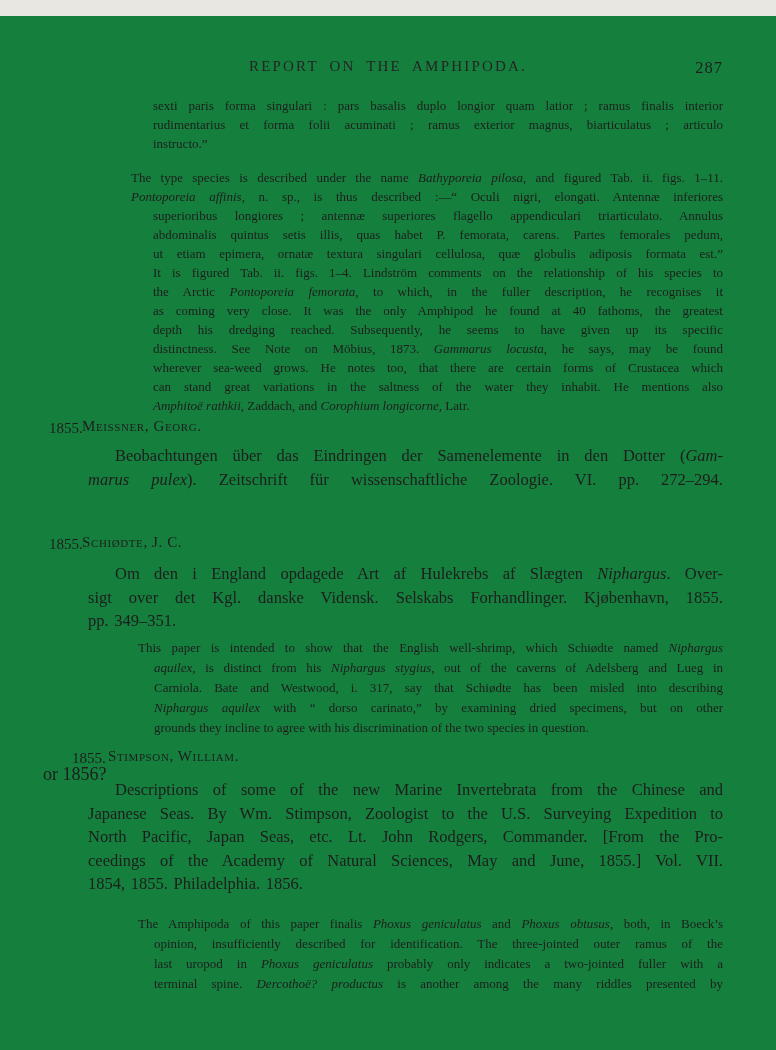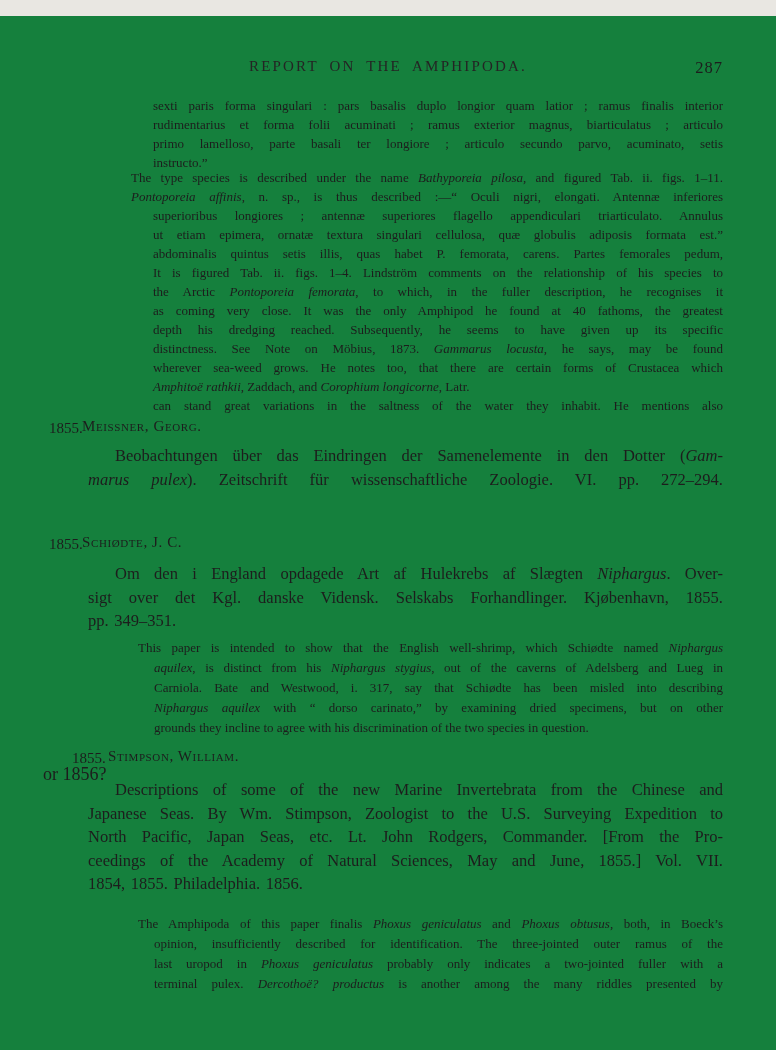--- a/index.html
+++ b/index.html
@@ -55,38 +55,37 @@
 <div class="page">
 
   <div class="runhead">
     <div class="title">REPORT ON THE AMPHIPODA.</div>
     <div class="pnum">287</div>
   </div>
 
   <div class="sp bA">
       <div class="line"><span>sexti paris forma singulari : pars basalis duplo longior quam latior ; ramus finalis interior</span></div>
       <div class="line"><span>rudimentarius et forma folii acuminati ; ramus exterior magnus, biarticulatus ; articulo</span></div>
-      <div class="line"><span>primo lamelloso, parte basali ter longiore ; articulo secundo parvo, acuminato, setis</span></div>
       <div class="line short"><span>instructo.”</span></div>
     </div>
 
   <div class="sp bB">
       <div class="line out"><span>The type species is described under the name </span><i>Bathyporeia pilosa</i><span>, and figured Tab. ii. figs. 1–11.</span></div>
       <div class="line out"><i>Pontoporeia affinis</i><span>, n. sp., is thus described :—“ Oculi nigri, elongati.  Antennæ inferiores</span></div>
       <div class="line in"><span>superioribus longiores ; antennæ superiores flagello appendiculari triarticulato.  Annulus</span></div>
+      <div class="line in"><span>abdominalis quintus setis illis, quas habet P. femorata, carens.  Partes femorales pedum,</span></div>
       <div class="line in"><span>ut etiam epimera, ornatæ textura singulari cellulosa, quæ globulis adiposis formata est.”</span></div>
-      <div class="line in"><span>abdominalis quintus setis illis, quas habet P. femorata, carens.  Partes femorales pedum,</span></div>
       <div class="line in"><span>It is figured Tab. ii. figs. 1–4.  Lindström comments on the relationship of his species to</span></div>
       <div class="line in"><span>the Arctic </span><i>Pontoporeia femorata</i><span>, to which, in the fuller description, he recognises it</span></div>
       <div class="line in"><span>as coming very close.  It was the only Amphipod he found at 40 fathoms, the greatest</span></div>
       <div class="line in"><span>depth his dredging reached.  Subsequently, he seems to have given up its specific</span></div>
       <div class="line in"><span>distinctness.  See Note on Möbius, 1873.  </span><i>Gammarus locusta</i><span>, he says, may be found</span></div>
       <div class="line in"><span>wherever sea-weed grows.  He notes too, that there are certain forms of Crustacea which</span></div>
+      <div class="line in"><span>can stand great variations in the saltness of the water they inhabit.  He mentions also</span></div>
       <div class="line in short"><i>Amphitoë rathkii</i><span>, Zaddach, and </span><i>Corophium longicorne</i><span>, Latr.</span></div>
-      <div class="line in"><span>can stand great variations in the saltness of the water they inhabit.  He mentions also</span></div>
     </div>
 
   <div class="head" id="e1-head" style="top:402px">
     <span class="year">1855.</span>
     <span class="author">Meissner, Georg.</span>
   </div>
   <div class="body" style="top:428px">
       <div class="line first"><span>Beobachtungen über das Eindringen der Samenelemente in den Dotter (</span><i>Gam-</i></div>
       <div class="line"><i>marus pulex</i><span>).  Zeitschrift für wissenschaftliche Zoologie.  VI. pp. 272–294.</span></div>
     </div>
@@ -117,16 +116,16 @@
       <div class="line first"><span>Descriptions of some of the new Marine Invertebrata from the Chinese and</span></div>
       <div class="line"><span>Japanese Seas.  By Wm. Stimpson, Zoologist to the U.S. Surveying Expedition to</span></div>
       <div class="line"><span>North Pacific, Japan Seas, etc.  Lt. John Rodgers, Commander.  [From the Pro-</span></div>
       <div class="line"><span>ceedings of the Academy of Natural Sciences, May and June, 1855.]  Vol. VII.</span></div>
       <div class="line short"><span>1854, 1855.  Philadelphia.  1856.</span></div>
     </div>
   <div class="note" style="top:898px">
       <div class="line out"><span>The Amphipoda of this paper finalis </span><i>Phoxus geniculatus</i><span> and </span><i>Phoxus obtusus</i><span>, both, in Boeck’s</span></div>
       <div class="line in"><span>opinion, insufficiently described for identification.  The three-jointed outer ramus of the</span></div>
       <div class="line in"><span>last uropod in </span><i>Phoxus geniculatus</i><span> probably only indicates a two-jointed fuller with a</span></div>
-      <div class="line in"><span>terminal pulex.  </span><i>Dercothoë? productus</i><span> is another among the many riddles presented by</span></div>
+      <div class="line in"><span>terminal spine.  </span><i>Dercothoë? productus</i><span> is another among the many riddles presented by</span></div>
     </div>
 
 </div>
 
 </body></html>

